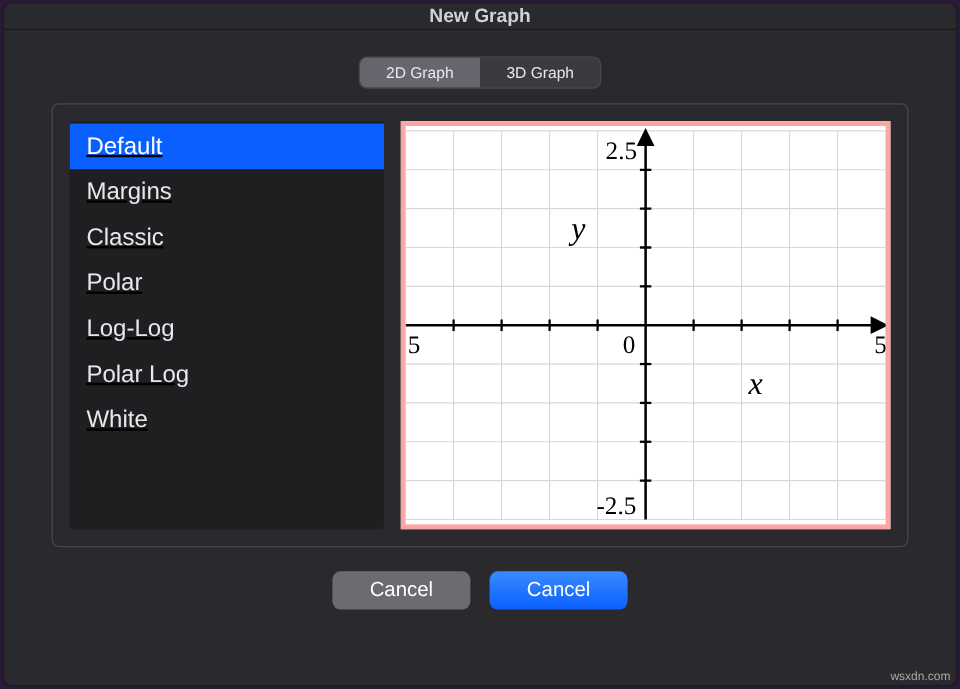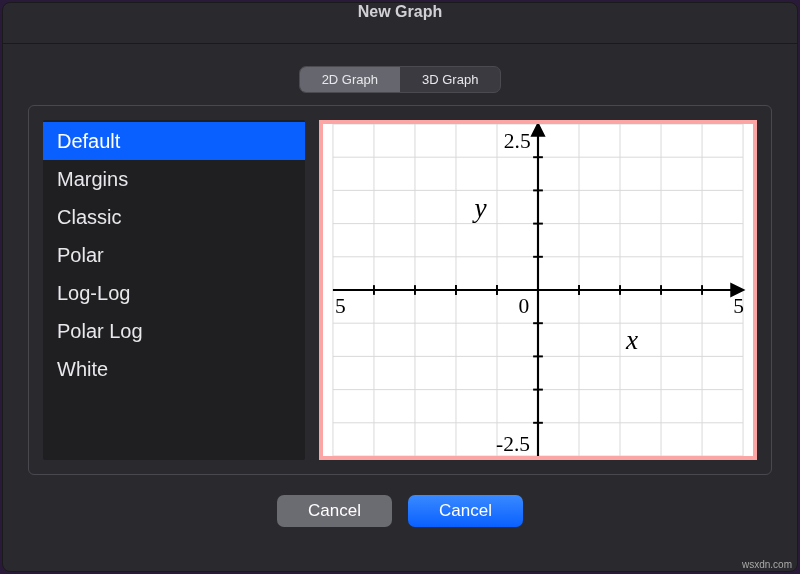--- a/index.html
+++ b/index.html
@@ -13,22 +13,23 @@
     .window {
       background: #2a2a2e;
       border-radius: 8px;
       margin: 2px;
       height: 570px;
       border: 1px solid #1a1a1c;
       display: flex;
       flex-direction: column;
     }
     .titlebar {
-      height: 41px;
-      display: flex;
+      height: 22px;
+      display: flex;
+      align-items: center;
       justify-content: center;
       color: #d0d0d5;
       font-size: 16px;
       font-weight: 600;
       border-bottom: 1px solid #1a1a1c;
     }
     .segmented {
       display: flex;
       justify-content: center;
       padding: 22px 0 12px 0;
@@ -45,27 +46,28 @@
       font-size: 13px;
       color: #e8e8ec;
       cursor: pointer;
       border: none;
       background: transparent;
     }
     .seg-btn.selected {
       background: #66666e;
     }
     .content-box {
-      margin: 0 25px;
+      margin: 0 40px;
       border: 1px solid #48484e;
       border-radius: 6px;
       padding: 14px;
       display: flex;
       gap: 14px;
       height: 370px;
+      text-decoration: underline;
     }
     .list {
       background: #1f1f22;
       border-radius: 2px;
       width: 262px;
       padding: 2px 0;
       overflow: auto;
     }
     .list-item {
       padding: 4px 14px;

